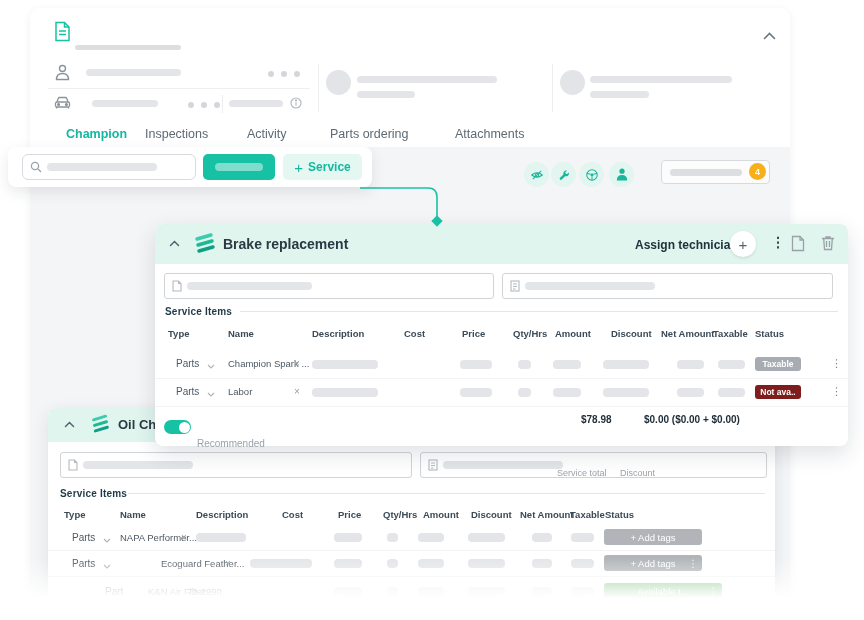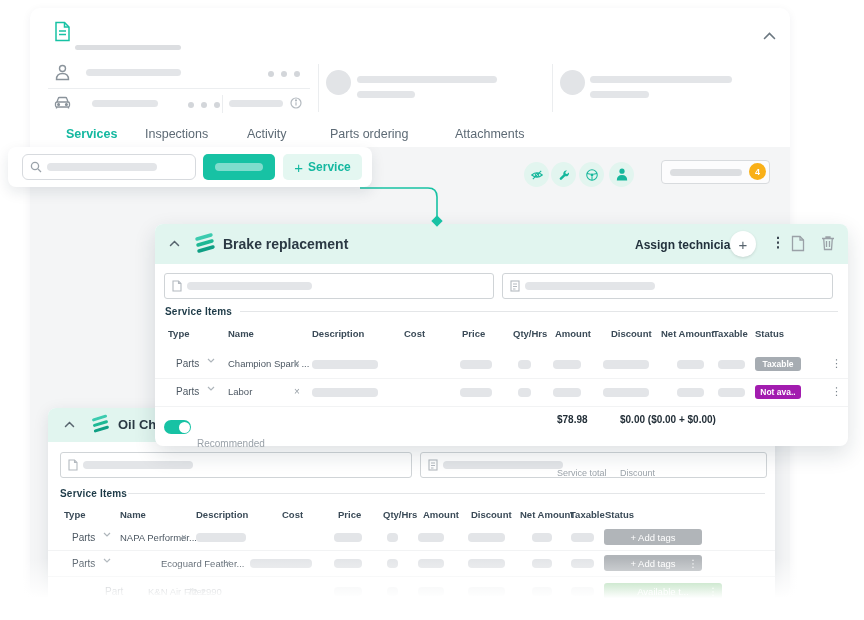--- a/index.html
+++ b/index.html
@@ -46,36 +46,36 @@
   
   .svc-card{position:absolute;background:#fff;border-radius:8px;}
   .svc-head{position:absolute;left:0;top:0;right:0;background:#e1f5ef;border-radius:8px 8px 0 0;}
   .svc-title{font-weight:700;color:#2b3944;}
   .chev{color:#57646e;}
   .section-label{position:absolute;font-size:10px;font-weight:700;color:#1d3a47;letter-spacing:.2px;}
   .col-h{position:absolute;font-size:9.5px;font-weight:700;color:#3a4a57;}
   .srow{position:absolute;left:0;right:0;height:28px;border-bottom:1px solid #f2f3f4;}
   .cell{position:absolute;font-size:10px;color:#4d5863;top:8px;white-space:nowrap;}
   .cell.sm{font-size:9.5px;}
-  .type-sel{display:flex;gap:8px;align-items:flex-start;padding-left:8px;}
+  .type-sel{display:flex;gap:8px;align-items:flex-end;padding-left:8px;}
   .x-btn{color:#98a0a7;font-size:10px;}
   .badge{position:absolute;top:7px;color:#fff;font-size:8.5px;font-weight:600;border-radius:3px;
          padding:2px 0;text-align:center;}
   .badge.deferred{background:#a6acb2;width:46px;}
-  .badge.danger{background:#a21caf;width:46px;}
+  .badge.danger{background:#7f1d1d;width:46px;}
   .kebab{color:#7a848c;font-size:11px;letter-spacing:0;}
   .mock-input{position:absolute;height:24px;border:1px solid #d0d4d7;border-radius:3px;background:#fff;}
   .mock-input svg{position:absolute;left:7px;top:6px;}
   .tag-btn{position:absolute;top:6px;height:16px;background:#b1b5b9;border-radius:3px;color:#fff;
            font-size:9.5px;display:flex;align-items:center;justify-content:center;}
   .tag-btn.green{background:#57b25e;}
   .tag-btn .k{position:absolute;right:4px;color:rgba(255,255,255,.9);font-size:10px;}
   .toggle{position:absolute;width:27px;height:14px;border-radius:7px;background:#17c2a4;}
   .toggle::after{content:"";position:absolute;right:1.5px;top:1.5px;width:11px;height:11px;border-radius:50%;background:#fff;}
-  .money{font-size:10px;font-weight:700;color:#232f38;}
+  .money{font-size:10px;font-weight:700;color:#232f38;margin-left:24px;}
   .money-label{font-size:9px;color:#9aa2a9;margin-top:40px;}
   .bottom-fade{position:absolute;left:0;top:558px;width:864px;height:62px;z-index:60;pointer-events:none;
                background:linear-gradient(to bottom,rgba(255,255,255,0) 0%,#fff 65%);}
 </style>
 </head>
 <body>
 
 <div id="stage">
 
   <div class="main-card">
@@ -136,21 +136,21 @@
     <div class="vline" style="left:288px;top:56px;height:48px;"></div>
     <div class="avatar" style="left:296px;top:62px;width:25px;height:25px;"></div>
     <div class="bar" style="left:327px;top:68px;width:140px;height:7px;"></div>
     <div class="bar" style="left:327px;top:83px;width:58px;height:7px;"></div>
 
     <div class="vline" style="left:522px;top:56px;height:48px;"></div>
     <div class="avatar" style="left:530px;top:62px;width:25px;height:25px;"></div>
     <div class="bar" style="left:560px;top:68px;width:142px;height:7px;"></div>
     <div class="bar" style="left:560px;top:83px;width:59px;height:7px;"></div>
 
-    <div class="tab active" style="left:36px;">Services</div>
+    <div class="tab active" style="left:36px;">Champion</div>
     <div class="tab" style="left:115px;">Inspections</div>
     <div class="tab" style="left:217px;">Activity</div>
     <div class="tab" style="left:300px;">Parts ordering</div>
     <div class="tab" style="left:425px;">Attachments</div>
 
     <div class="content"></div>
   </div>
 
   <div class="icon-circle" style="left:524px;">
     <svg width="14" height="14" viewBox="0 0 16 16" fill="none" stroke="currentColor" stroke-width="1.2">

